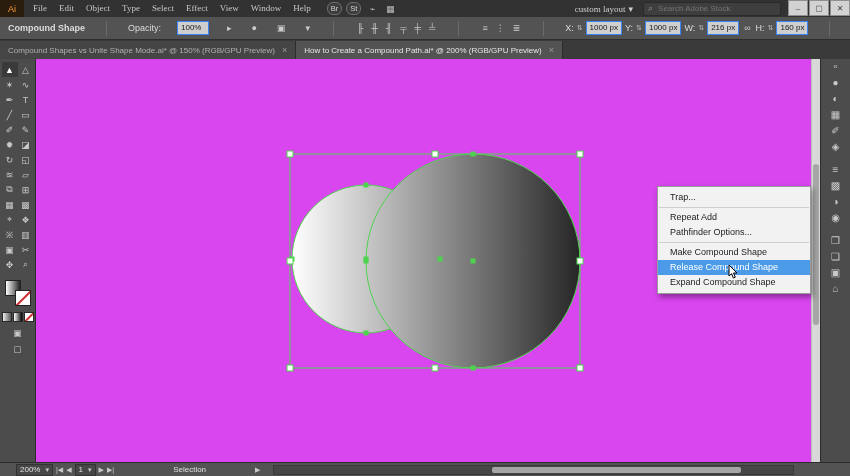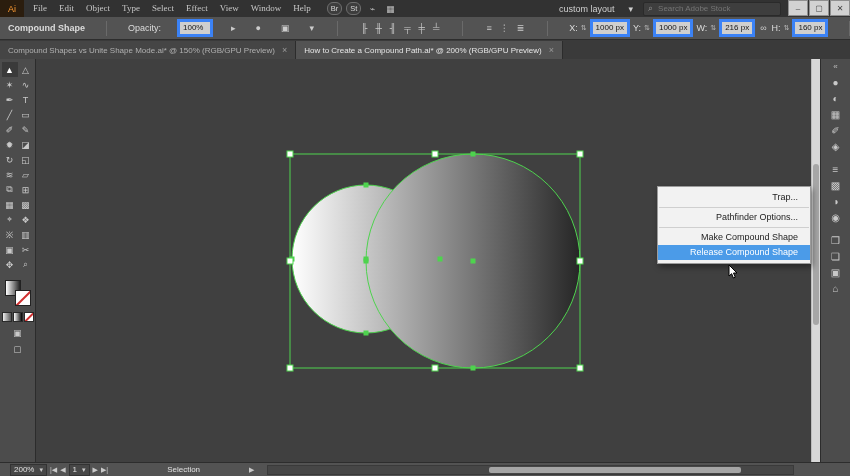--- a/index.html
+++ b/index.html
@@ -5,31 +5,31 @@
   html,body{margin:0;padding:0;}
   body{width:850px;height:476px;overflow:hidden;font-family:"Liberation Sans",sans-serif;background:#535353;}
   #app{width:850px;height:476px;display:flex;flex-direction:column;}
 
   
   .menubar{flex:0 0 17px;height:17px;background:#323232;display:flex;align-items:center;font-size:9px;color:#c6c6c6;}
   .ai-logo{width:24px;height:17px;background:#2b1d0e;color:#ff9c33;display:flex;align-items:center;justify-content:center;font-weight:normal;font-size:9px;margin-right:3px;}
   .menu-item{padding:16px 6px;height:17px;line-height:17px;cursor:default;font-family:Liberation Serif, serif;}
   .mb-btn{height:11px;line-height:11px;padding:0 3px;border:1px solid #6e6e6e;background:#3d3d3d;border-radius:6px;margin:0 2px;font-size:7.5px;color:#d5d5d5;}
   .mb-ic{width:18px;text-align:center;font-size:9px;color:#bdbdbd;}
-  .layout{margin-left:auto;display:flex;align-items:flex-start;gap:14px;padding:0 4px;color:#d0d0d0;}
+  .layout{margin-left:auto;display:flex;align-items:flex-start;gap:3px;padding:0 4px;color:#d0d0d0;font-family:Liberation Serif, serif;}
   .search{width:128px;height:12px;background:#3e3e3e;border:1px solid #2a2a2a;border-radius:2px;display:flex;align-items:center;gap:3px;padding:0 4px;margin:0 6px;color:#989898;}
   .search input{background:transparent;border:none;outline:none;color:#a5a5a5;font-size:8px;width:100%;font-family:"Liberation Sans",sans-serif;}
   .winctl{display:flex;height:17px;align-items:flex-start;}
   .win-btn{width:18px;height:14px;background:#d2d2d2;border:1px solid #8f8f8f;color:#444;font-size:8px;display:flex;align-items:center;justify-content:center;margin-left:1px;}
 
   
   .controlbar{flex:0 0 22px;height:22px;background:#535353;border-bottom:1px solid #2d2d2d;display:flex;align-items:center;padding:0 8px;font-size:9px;color:#e2e2e2;gap:16px;}
   .cb-sep{width:1px;height:15px;background:#3a3a3a;border-right:1px solid #6a6a6a;margin:0 5px;}
   .cb-lab{color:#dcdcdc;white-space:nowrap;}
-  .cb-field{background:#cfcfcf;color:#151515;border:3px solid #3b82f6;height:12px;line-height:12px;padding:0 3px;font-size:8px;min-width:24px;white-space:nowrap;}
+  .cb-field{background:#cfcfcf;color:#151515;border:1px solid #3b82f6;height:12px;line-height:12px;padding:0 3px;font-size:8px;min-width:24px;white-space:nowrap;}
   .cb-step{font-size:7px;color:#b5b5b5;}
   .cb-ic{color:#cccccc;font-size:9px;padding:0 2px;}
 
   
   .tabbar{flex:0 0 19px;height:19px;background:#3a3a3a;display:flex;align-items:flex-end;}
   .tab{height:18px;background:#454545;border-right:1px solid #2c2c2c;display:flex;align-items:center;gap:7px;padding:0 8px;font-size:8px;color:#b0b0b0;white-space:nowrap;}
   .tab.active{background:#535353;color:#e6e6e6;}
   .tab-x{color:#9a9a9a;font-size:9px;}
 
   
@@ -44,38 +44,38 @@
   .stroke-sw{position:absolute;right:0;bottom:0;width:14px;height:14px;border:1px solid #222;background:#fff;overflow:hidden;}
   .stroke-sw::after{content:"";position:absolute;left:-3px;top:6px;width:22px;height:2px;background:#d03030;transform:rotate(-45deg);}
   .mini-row{display:flex;gap:1px;margin-top:6px;}
   .mini{width:8px;height:8px;border:1px solid #2a2a2a;}
   .mini.color{background:linear-gradient(90deg,#eeeeee,#555555);}
   .mini.grad{background:linear-gradient(90deg,#ffffff,#000000);}
   .mini.none{background:#fff;position:relative;overflow:hidden;}
   .mini.none::after{content:"";position:absolute;left:-2px;top:3px;width:13px;height:1.5px;background:#d03030;transform:rotate(-45deg);}
   .tb-ic{color:#c9c9c9;font-size:9px;margin-top:6px;}
 
-  .canvas{flex:1;position:relative;background:#404040;min-width:0;text-align:right;}
+  .canvas{flex:1;position:relative;background:#d946ef;min-width:0;}
   #artwork-svg{position:absolute;left:0;top:0;width:100%;height:100%;}
   .vscroll{position:absolute;right:0;top:0;bottom:0;width:8px;background:#d8d8d8;border-left:1px solid #bdbdbd;}
   .vthumb{position:absolute;left:1px;right:1px;top:26%;height:40%;background:#a6a6a6;border-radius:3px;}
 
   .context-menu{position:absolute;left:621px;top:127px;width:152px;background:#f2f2f2;border:1px solid #9b9b9b;box-shadow:2px 3px 6px rgba(0,0,0,.4);padding:3px 0;z-index:5;}
   .cm-item{height:15px;line-height:15px;font-size:9px;color:#1c1c1c;padding:0 12px;white-space:nowrap;}
   .cm-item.hl{background:#4b9be8;color:#ffffff;}
   .cm-sep{height:1px;background:#cfcfcf;margin:2px 1px;}
   .cursor{position:absolute;left:692px;top:206px;z-index:6;}
 
   .rightstrip{flex:0 0 29px;width:29px;background:#4c4c4c;border-left:1px solid #2c2c2c;display:flex;flex-direction:column;align-items:center;padding-top:3px;}
   .collapse{color:#bdbdbd;font-size:8px;margin-bottom:3px;}
   .p-ic{width:21px;height:16px;display:flex;align-items:center;justify-content:center;color:#c9c9c9;font-size:10px;}
   .p-gap{height:7px;}
 
   
-  .statusbar{flex:0 0 13px;height:13px;background:#535353;border-top:1px solid #2d2d2d;display:flex;align-items:center;font-size:8px;color:#e0e0e0;padding-left:10px;gap:3px;}
+  .statusbar{flex:0 0 13px;height:13px;background:#535353;border-top:1px solid #2d2d2d;display:flex;align-items:center;font-size:8px;color:#e0e0e0;padding-left:16px;gap:3px;}
   .sb-box{background:#474747;border:1px solid #333;height:10px;display:flex;align-items:center;padding:0 3px;gap:5px;}
   .sb-ic{color:#c9c9c9;font-size:7px;}
   .sb-status{margin-left:56px;}
   .sb-expand{margin-left:46px;font-size:7px;color:#c9c9c9;}
   .hscroll{flex:1;height:8px;background:#464646;border:1px solid #3a3a3a;margin-left:10px;margin-right:56px;position:relative;}
   .hthumb{position:absolute;top:1px;bottom:1px;left:42%;width:48%;background:#a5a5a5;border-radius:2px;}
 </style>
 </head>
 <body>
 
@@ -251,24 +251,26 @@
           <rect x="541" y="306" width="6" height="6" fill="#ffffff" stroke="#4ed34e" stroke-width="1"></rect>
         </svg>
 
       <div class="vscroll">
         <div class="vthumb"></div>
       </div>
 
       <div class="context-menu" id="context-menu">
           <div class="cm-item">Trap...</div>
           <div class="cm-sep"></div>
+          <div class="cm-item">Repeat Add</div>
           <div class="cm-item">Pathfinder Options...</div>
           <div class="cm-sep"></div>
           <div class="cm-item">Make Compound Shape</div>
           <div class="cm-item hl" style="background: rgb(75, 155, 232);">Release Compound Shape</div>
+          <div class="cm-item">Expand Compound Shape</div>
         </div>
 
       <div class="cursor">
         <svg width="12" height="14" viewBox="0 0 12 14">
           <path d="M1,0 L1,11 L3.6,8.7 L5.4,13 L7.3,12.2 L5.5,8 L9,8 Z" fill="#ffffff" stroke="#000000" stroke-width="1"></path>
         </svg>
       </div>
     </div>
 
     <div class="rightstrip">

